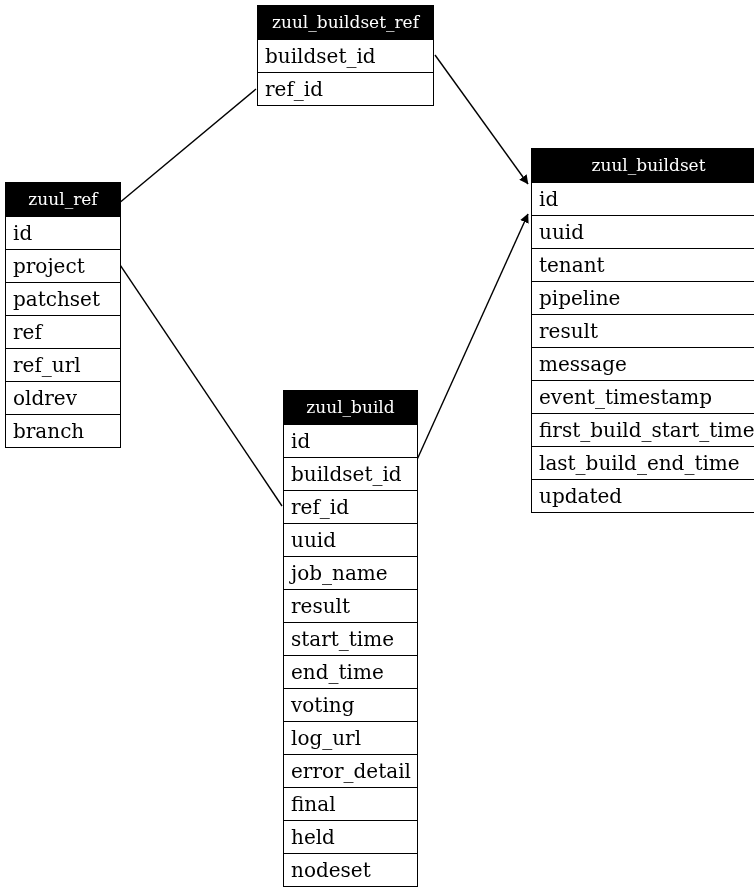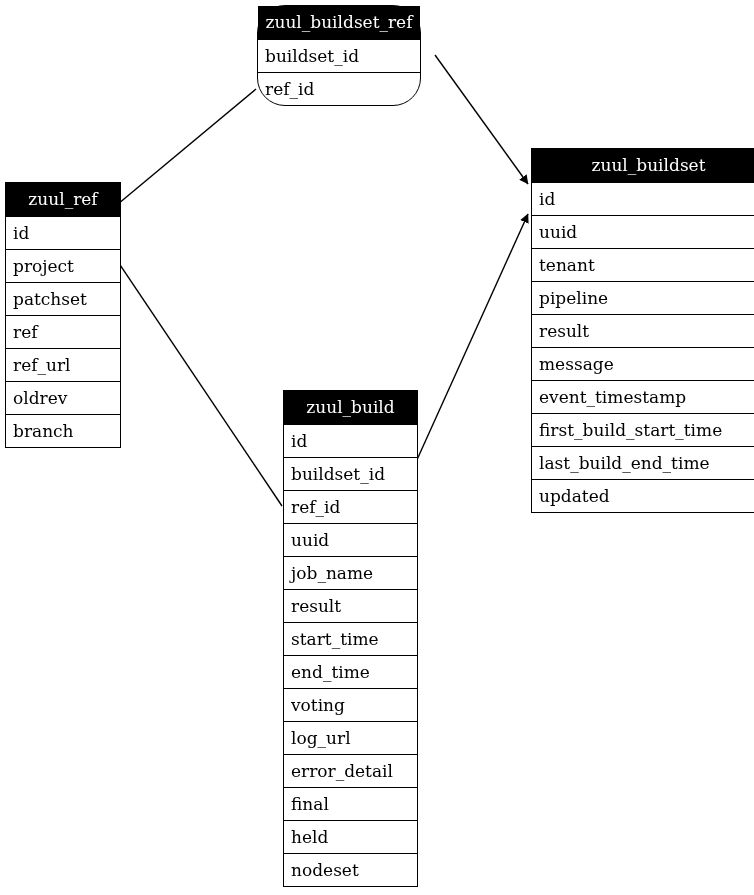--- a/index.html
+++ b/index.html
@@ -37,21 +37,21 @@
     font-size: 17px;
     line-height: 33px;
     height: 33px;
     box-sizing: border-box;
     white-space: nowrap;
     overflow: hidden;
   }
   .entity-field {
     border-top: 1px solid #000000;
     color: #000000;
-    font-size: 17px;
+    font-size: 20px;
     line-height: 32px;
     height: 33px;
     box-sizing: border-box;
     padding-left: 7px;
     white-space: nowrap;
     overflow: hidden;
   }
   .entity-field:first-of-type {
     border-top: none;
   }
@@ -69,21 +69,21 @@
     </defs>
     <g id="edge-group" stroke="#000000" stroke-width="1.4" fill="none">
         <line x1="256" y1="89" x2="106" y2="214" marker-end="url(#arrow)"></line>
         <line x1="435" y1="55" x2="528" y2="184" marker-end="url(#arrow)"></line>
         <line x1="282" y1="506" x2="106" y2="244" marker-end="url(#arrow)"></line>
         <line x1="411" y1="473" x2="528" y2="214" marker-end="url(#arrow)"></line>
       </g>
   </svg>
 
   <div id="entity-layer">
-      <div class="entity" style="left: 257px; top: 5px; width: 164px; border-radius: 28px;">
+      <div class="entity" style="left: 257px; top: 5px; width: 177px;">
         <div class="entity-title">zuul_buildset_ref</div>
         <div class="entity-field">buildset_id</div>
         <div class="entity-field">ref_id</div>
       </div>
       <div class="entity" style="left: 5px; top: 182px; width: 116px;">
         <div class="entity-title">zuul_ref</div>
         <div class="entity-field">id</div>
         <div class="entity-field">project</div>
         <div class="entity-field">patchset</div>
         <div class="entity-field">ref</div>

